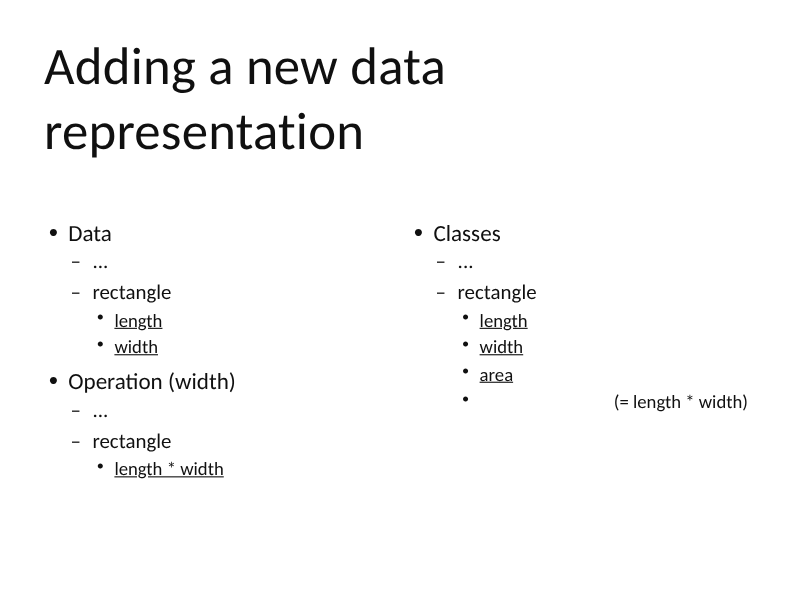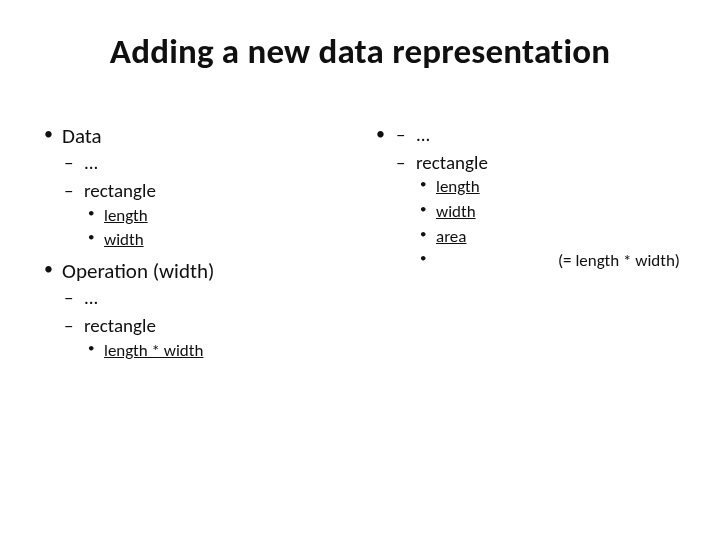--- a/index.html
+++ b/index.html
@@ -11,23 +11,23 @@
     font-family: Calibri, "Segoe UI", Arial, sans-serif;
     color: #101010;
   }
   .slide {
     box-sizing: border-box;
     width: 720px;
     height: 540px;
     padding: 20px 40px 30px 40px;
   }
   .title {
-    font-size: 35px;
-    font-weight: 700;
-    text-align: center;
+    font-size: 48px;
+    font-weight: 400;
+    text-align: left;
     margin: 10px 0 50px 0;
     letter-spacing: 0.2px;
   }
   .columns {
     display: flex;
     flex-direction: row;
     gap: 24px;
   }
   .col {
     flex: 1;
@@ -134,20 +134,21 @@
               </ul>
             </li>
           </ul>
         </li>
       </ul>
     </div>
 
     <div class="col">
       <ul class="lvl1">
         <li>
+          <span>Classes</span>
           <ul class="lvl2">
             <li>
               <span>...</span>
             </li>
             <li>
               <span>rectangle</span>
               <ul class="lvl3">
                 <li>
                   <span>length</span>
                 </li>

